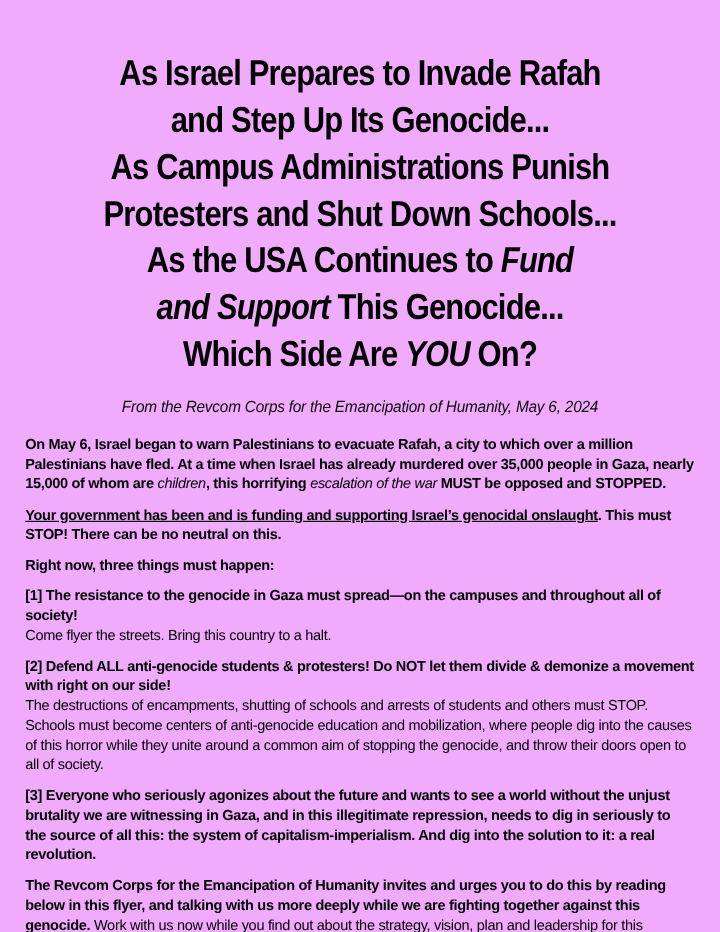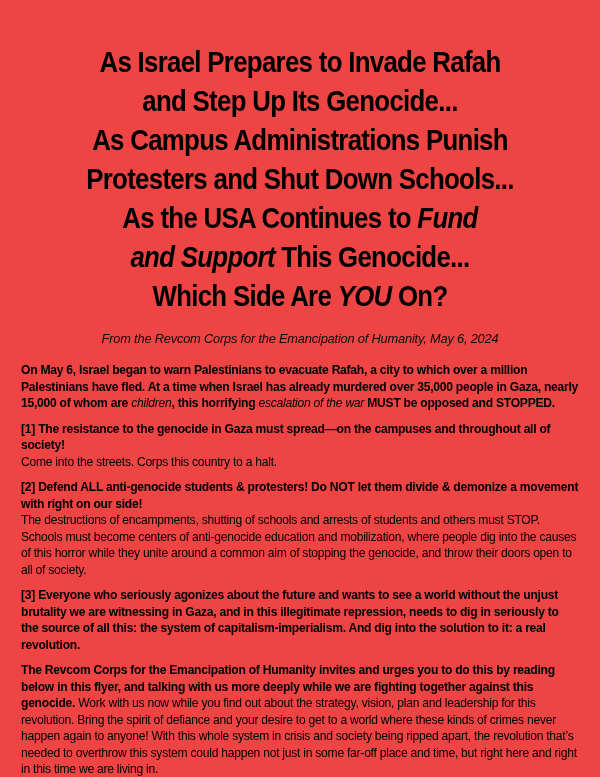--- a/index.html
+++ b/index.html
@@ -5,21 +5,21 @@
   html, body {
     margin: 0;
     padding: 0;
     background: #ffffff;
   }
   .page {
     position: relative;
     width: 600px;
     height: 777px;
     margin: 0 auto;
-    background: #ef4444;
+    background: #f0abfc;
     color: #000000;
     font-family: "Liberation Sans", sans-serif;
     overflow: hidden;
     box-sizing: border-box;
   }
   .headline {
     margin: 42px 0 0 0;
     padding: 0;
     text-align: center;
     font-size: 30px;
@@ -73,23 +73,25 @@
     <div class="hl-line"><span class="run ital">and Support</span><span class="run"> This Genocide...</span></div>
     <div class="hl-line"><span class="run">Which Side Are </span><span class="run ital">YOU</span><span class="run"> On?</span></div>
   </h1>
 
   <div class="byline">From the Revcom Corps for the Emancipation of Humanity, May 6, 2024</div>
 
   <div class="body-copy">
 
     <p class="all-bold"><span class="run">On May 6, Israel began to warn Palestinians to evacuate Rafah, a city to which over a million Palestinians have fled. At a time when Israel has already murdered over 35,000 people in Gaza, nearly 15,000 of whom are </span><span class="run bolditalic">children</span><span class="run">, this horrifying </span><span class="run bolditalic">escalation of the war</span><span class="run"> MUST be opposed and STOPPED.</span></p>
 
+    <p class="all-bold"><span class="run underl">Your government has been and is funding and supporting Israel’s genocidal onslaught</span><span class="run">. This must STOP! There can be no neutral on this.</span></p>
 
+    <p class="all-bold">Right now, three things must happen:</p>
 
-    <p><span class="run bold">[1] The resistance to the genocide in Gaza must spread—on the campuses and throughout all of society!</span><br><span class="run">Come into the streets. Corps this country to a halt.</span></p>
+    <p><span class="run bold">[1] The resistance to the genocide in Gaza must spread—on the campuses and throughout all of society!</span><br><span class="run">Come flyer the streets. Bring this country to a halt.</span></p>
 
     <p><span class="run bold">[2] Defend ALL anti-genocide students &amp; protesters! Do NOT let them divide &amp; demonize a movement with right on our side!</span><br><span class="run">The destructions of encampments, shutting of schools and arrests of students and others must STOP. Schools must become centers of anti-genocide education and mobilization, where people dig into the causes of this horror while they unite around a common aim of stopping the genocide, and throw their doors open to all of society.</span></p>
 
     <p class="all-bold">[3] Everyone who seriously agonizes about the future and wants to see a world without the unjust brutality we are witnessing in Gaza, and in this illegitimate repression, needs to dig in seriously to the source of all this: the system of capitalism-imperialism. And dig into the solution to it: a real revolution.</p>
 
     <p><span class="run bold">The Revcom Corps for the Emancipation of Humanity invites and urges you to do this by reading below in this flyer, and talking with us more deeply while we are fighting together against this genocide.</span><span class="run"> Work with us now while you find out about the strategy, vision, plan and leadership for this revolution. Bring the spirit of defiance and your desire to get to a world where these kinds of crimes never happen again to anyone! With this whole system in crisis and society being ripped apart, the revolution that’s needed to overthrow this system could happen not just in some far-off place and time, but right here and right in this time we are living in.</span></p>
 
   </div>
 
 </div>

